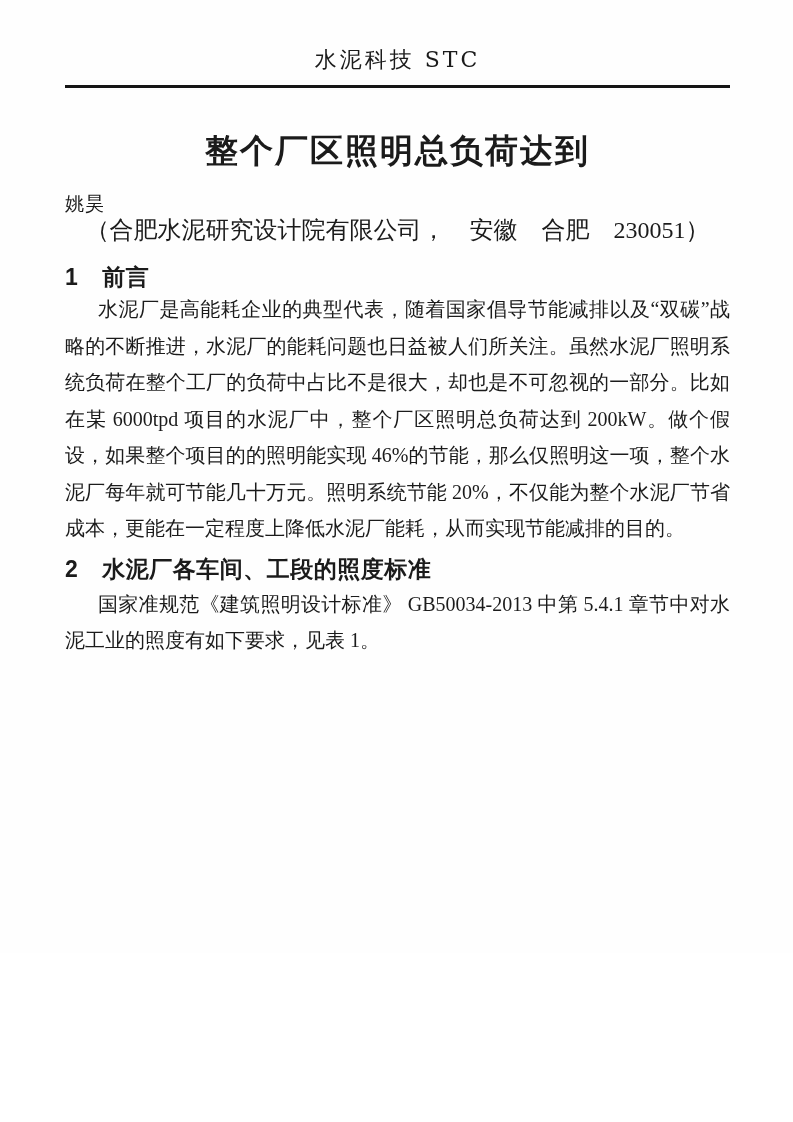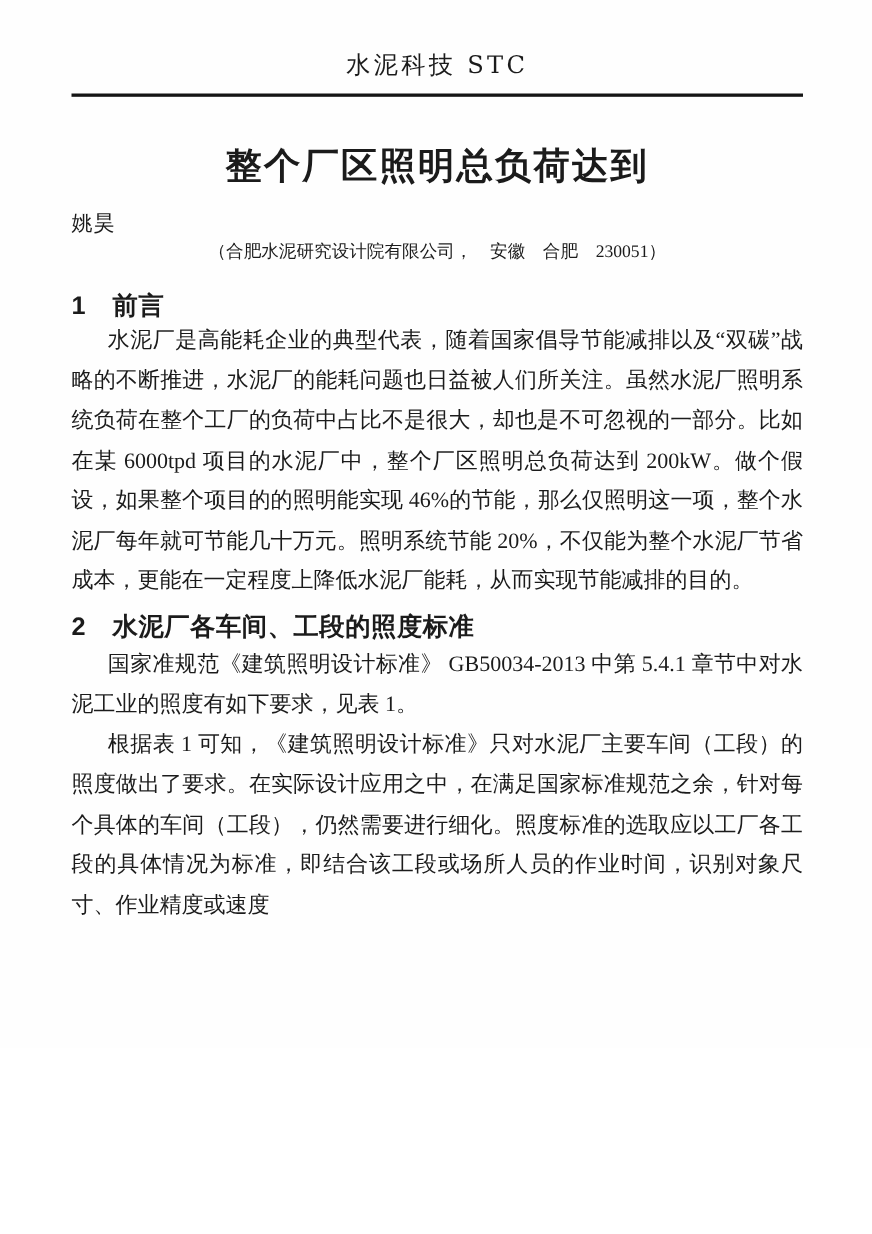--- a/index.html
+++ b/index.html
@@ -45,21 +45,21 @@
   }
   .author-name {
     margin-top: 23px;
     font-size: 19px;
     line-height: 24px;
     letter-spacing: 1px;
   }
   .author-affiliation {
     margin-top: 1px;
     text-align: center;
-    font-size: 16px;
+    font-size: 24px;
     line-height: 26px;
   }
   .section-heading {
     margin: 0;
     font-size: 23px;
     line-height: 27px;
     font-weight: 700;
     font-family: "Liberation Sans", "DejaVu Sans", sans-serif;
     letter-spacing: 0.5px;
   }
@@ -131,21 +131,20 @@
 
     <p class="body-par p1">水泥厂是高能耗企业的典型代表，随着国家倡导节能减排以及“双碳”战略的不断推进，水泥厂的能耗问题也日益被人们所关注。虽然水泥厂照明系统负荷在整个工厂的负荷中占比不是很大，却也是不可忽视的一部分。比如在某 6000tpd 项目的水泥厂中，整个厂区照明总负荷达到 200kW。做个假设，如果整个项目的的照明能实现 46%的节能，那么仅照明这一项，整个水泥厂每年就可节能几十万元。照明系统节能 20%，不仅能为整个水泥厂节省成本，更能在一定程度上降低水泥厂能耗，从而实现节能减排的目的。</p>
 
 
     <h2 class="section-heading s2">
       <span class="sec-num">2</span><span>水泥厂各车间、工段的照度标准</span>
     </h2>
 
     <p class="body-par p3">国家准规范《建筑照明设计标准》 GB50034-2013 中第 5.4.1 章节中对水泥工业的照度有如下要求，见表 1。</p>
 
-    <p class="body-par p4">根据表 1 可知，《建筑照明设计标准》只对水泥厂主要车间（工段）的照度做出了要求。在实际设计应用之中，在满足国家标准规范之余，针对每个具体的车间（工段），仍然需要进行细化。照度标准的选取应以工厂各工段的具体情况为标准，即结合该工段或场所人员的作业时间，识别对象尺寸、作业精度或速度</p>
 
   </div>
 
   <div class="footer">
     <hr class="footer-rule">
     <div class="footer-row">
       <span class="page-number">32</span>
       <span class="issue-number">2023.No.2</span>
     </div>
   </div>

